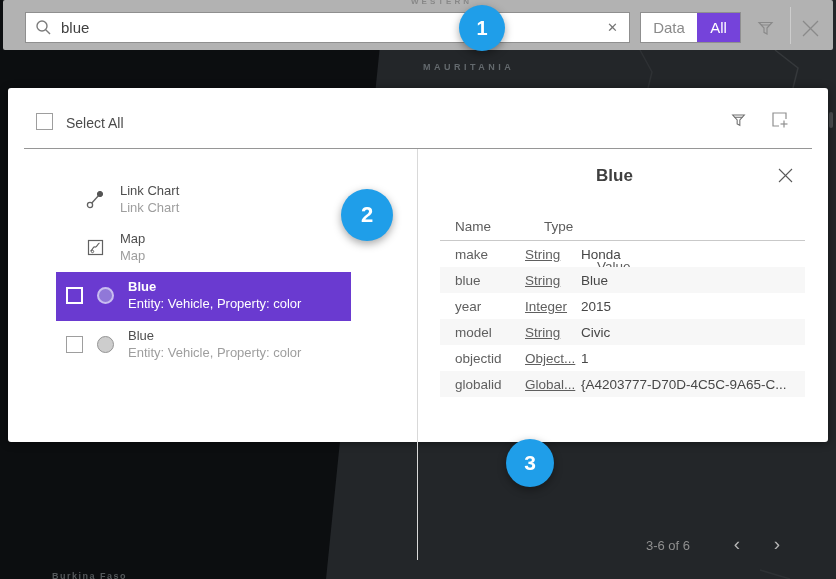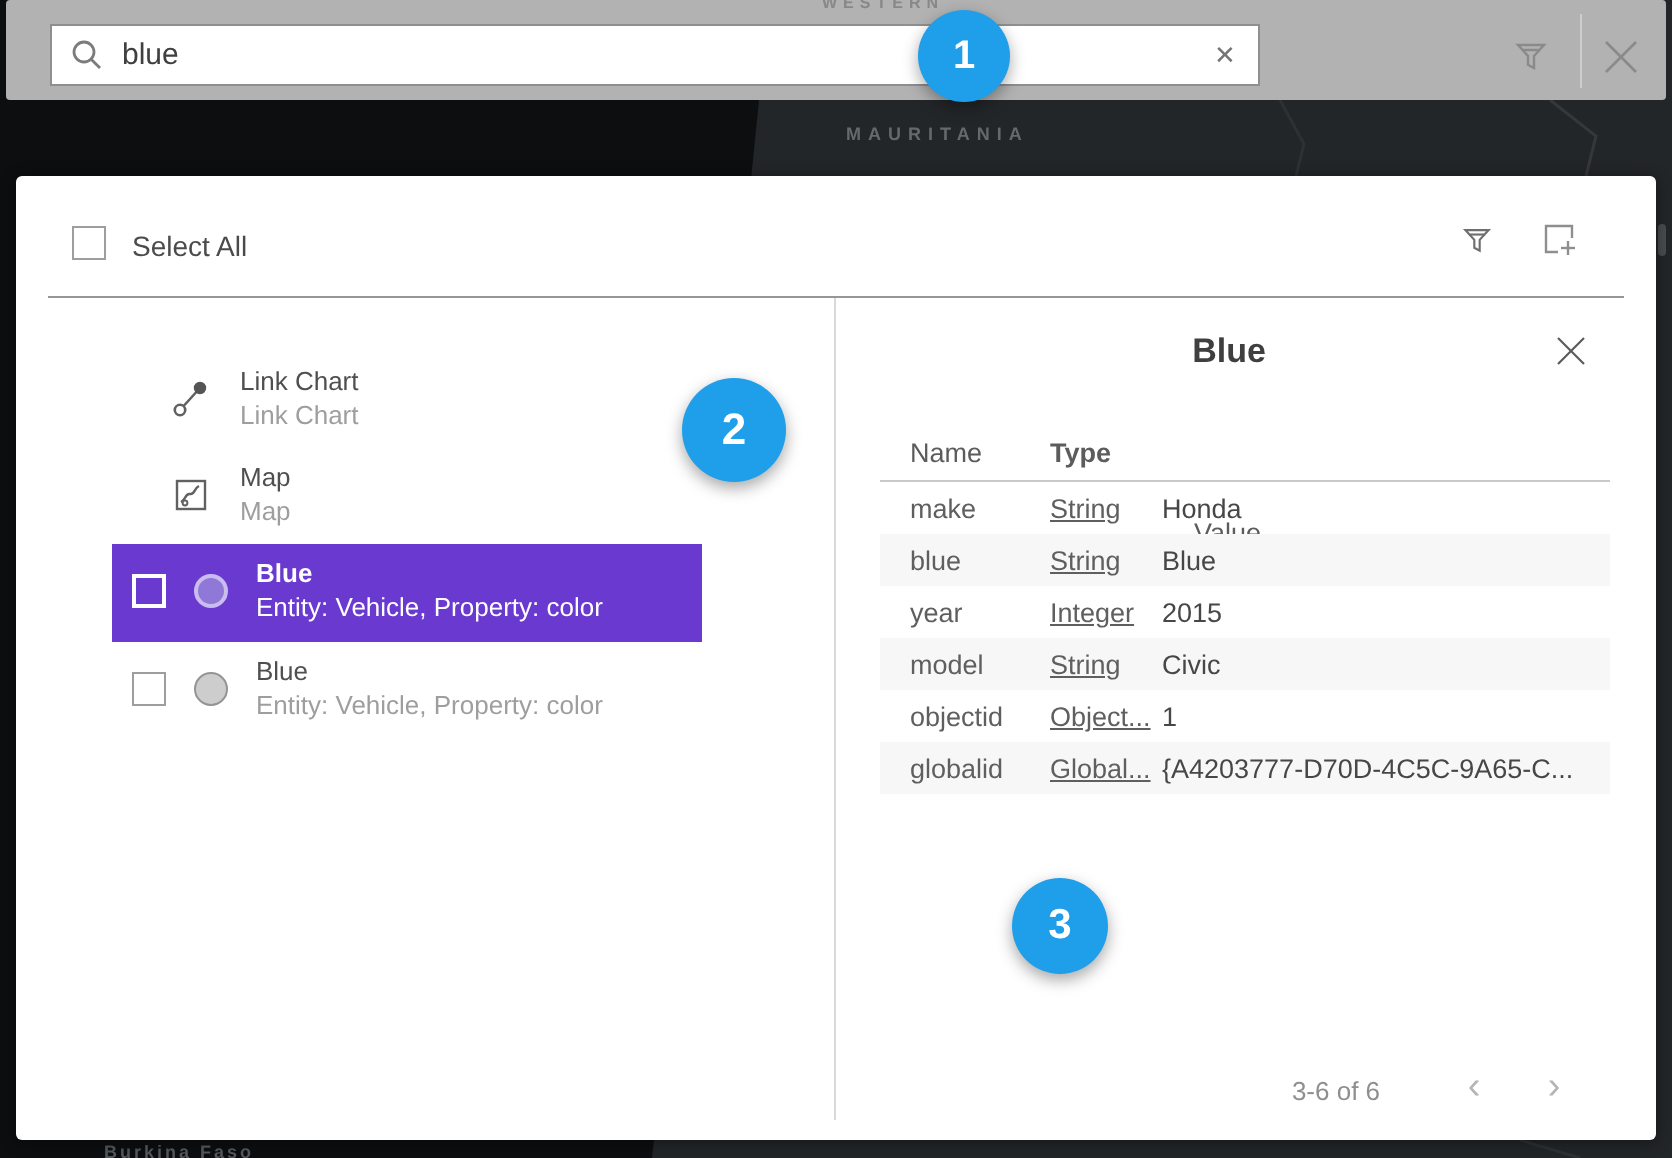--- a/index.html
+++ b/index.html
@@ -33,21 +33,21 @@
   .segmented { position:absolute; left:637px; top:12px; width:101px; height:31px;
     background:#fff; border:1px solid #8f8f8f; display:flex; }
   .seg-opt { flex:1; display:flex; align-items:center; justify-content:center;
     font-size:15px; color:#8a8a8a; cursor:pointer; }
   .seg-opt.active { background:#7543da; color:#fff; margin:0; flex:0 0 43px; }
   .tb-icon { position:absolute; top:18px; width:19px; height:19px; cursor:pointer; }
   .tb-funnel { left:753px; }
   .tb-close { left:798px; top:19px; }
   .tb-divider { position:absolute; left:787px; top:7px; width:1px; height:37px; background:#cdcdcd; }
   
-  .panel { position:absolute; left:8px; top:88px; width:820px; height:482px;
+  .panel { position:absolute; left:8px; top:88px; width:820px; height:354px;
     background:#fff; border-radius:3px; box-shadow:0 1px 8px rgba(0,0,0,.45); }
   .checkbox { width:17px; height:17px; border:1px solid #9e9e9e; background:#fff; cursor:pointer; }
   .ph-checkbox { position:absolute; left:28px; top:25px; }
   .ph-label { position:absolute; left:58px; top:27px; font-size:14px; color:#4b4b4b; }
   .ph-funnel { position:absolute; left:722px; top:23px; width:17px; height:17px; cursor:pointer; }
   .ph-add { position:absolute; left:762px; top:22px; width:19px; height:19px; cursor:pointer; }
   .ph-divider { position:absolute; left:16px; top:60px; width:788px; height:1px; background:#969696; }
   
   .result-item { position:absolute; left:48px; width:295px; height:48px; cursor:pointer; }
   .result-item .r-icon { position:absolute; left:30px; top:14px; }
@@ -62,21 +62,21 @@
   .result-item.selected .r-title { color:#fff; font-weight:bold; }
   .result-item.selected .r-sub { color:#fff; }
   .result-item.selected .r-check { border:2px solid #fff; background:transparent; }
   .result-item.selected .r-circle { background:#9078d8; border:2px solid #c9bdf0; }
   
   .v-divider { position:absolute; left:409px; top:61px; width:1px; height:411px; background:#d9d9d9; }
   .detail-title { position:absolute; left:409px; top:78px; width:395px; text-align:center;
     font-size:17px; font-weight:bold; color:#3f3f3f; }
   .detail-close { position:absolute; left:769px; top:79px; width:17px; height:17px; cursor:pointer; }
   .col-head { position:absolute; top:131px; font-size:13.5px; color:#5c5c5c; }
-  .col-head.c0 { left:447px; } .col-head.c1 { left:517px;font-weight:bold; } .col-head.c2 { left:589px;margin-top:40px; }
+  .col-head.c0 { left:447px; } .col-head.c1 { left:536px; } .col-head.c2 { left:589px;margin-top:40px; }
   .thead-line { position:absolute; left:432px; top:152px; width:365px; height:1px; background:#c9c9c9; }
   .rows { position:absolute; left:432px; top:153px; width:365px; }
   .trow { position:relative; height:26px; font-size:13.5px; }
   .trow:nth-child(even) { background:#f7f7f7; }
   .trow span { position:absolute; top:6px; white-space:nowrap; }
   .trow .n { left:15px; color:#5f5f5f; }
   .trow .t { left:85px; color:#5f5f5f;text-decoration:underline; }
   .trow .v { left:141px; color:#474747; max-width:205px; overflow:hidden; }
   .pager-label { position:absolute; left:600px; top:450px; width:120px; text-align:center;
     font-size:13px; color:#8f8f8f; }
@@ -116,20 +116,24 @@
       <circle cx="7" cy="7" r="5" fill="none" stroke="#7c7c7c" stroke-width="1.4"></circle>
       <line x1="10.7" y1="10.7" x2="15" y2="15" stroke="#7c7c7c" stroke-width="1.4"></line>
     </svg>
     <input class="search-input" type="text" value="blue" style="">
   </div>
 
   <div class="clear-btn">
     <span>✕</span>
   </div>
 
+  <div class="segmented">
+    <div class="seg-opt">Data</div>
+    <div class="seg-opt active">All</div>
+  </div>
 
   <svg class="tb-icon tb-funnel" viewBox="0 0 19 19">
     <path d="M3 4.5 H16 L11 10 V16 L8 14.4 V10 Z" fill="none" stroke="#8a8a8a" stroke-width="1.2"></path>
     <line x1="5" y1="7" x2="14" y2="7" stroke="#8a8a8a" stroke-width="1.2"></line>
   </svg>
   <div class="tb-divider"></div>
   <svg class="tb-icon tb-close" viewBox="0 0 19 19">
     <line x1="2" y1="2" x2="17" y2="17" stroke="#8a8a8a" stroke-width="1.3"></line>
     <line x1="17" y1="2" x2="2" y2="17" stroke="#8a8a8a" stroke-width="1.3"></line>
   </svg>

